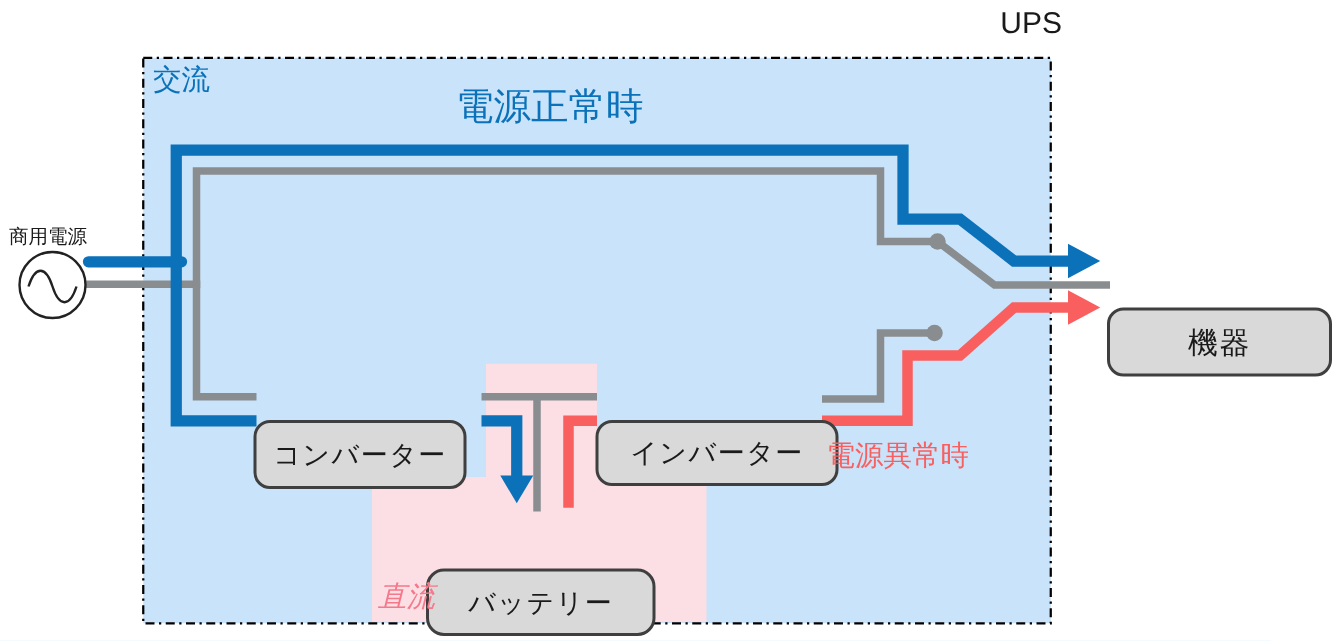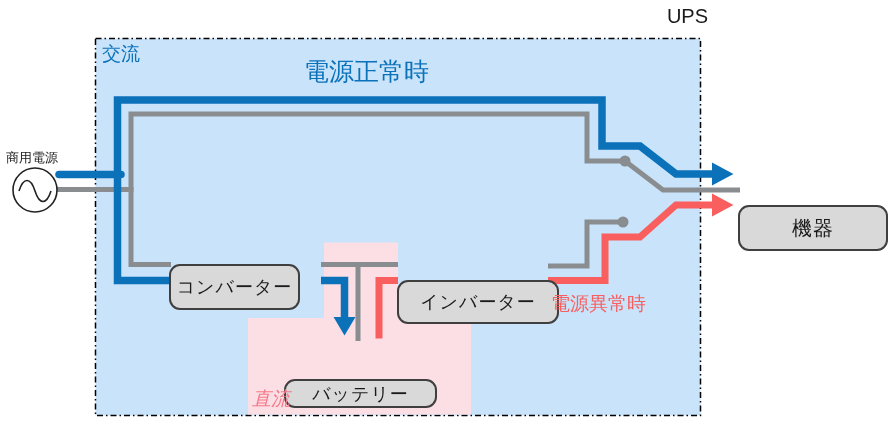--- a/index.html
+++ b/index.html
@@ -41,23 +41,23 @@
     position:absolute;
     background:var(--c-boxfill);
     border:2px solid var(--c-boxborder);
     border-radius:11px;
     display:flex;align-items:center;justify-content:center;
     font-size:18px;color:var(--c-ink);
     box-sizing:border-box;
     letter-spacing:1px;
     margin-top:38px;
   }
-  .node-converter{left:169px;top:226px;width:131px;height:46px;}
+  .node-converter{left:169px;top:242px;width:142px;height:46px;}
   .node-inverter{left:397px;top:242px;width:162px;height:44px;}
-  .node-battery{left:284px;top:341px;width:153px;height:29px;}
+  .node-battery{left:284px;top:341px;width:153px;height:45px;border-radius:12px;}
   .node-device{left:738px;top:167px;width:150px;height:46px;font-size:20px;}
 
   
   .lbl{position:absolute;white-space:nowrap;line-height:1;}
   .lbl-ups{left:600px;top:6px;width:108px;text-align:right;font-size:20px;color:var(--c-ink);}
   .lbl-ac{left:102px;top:44px;font-size:19px;color:var(--c-blue);}
   .lbl-normal{left:304px;top:59px;font-size:25px;color:var(--c-blue);}
   .lbl-abnormal{left:551px;top:296px;font-size:19px;color:var(--c-red);font-family:Liberation Mono, monospace;}
   .lbl-dc{left:252px;top:389px;font-size:19px;color:var(--c-dclabel);font-style:italic;}
   .lbl-source{left:6px;top:151px;font-size:13px;color:var(--c-ink);}

